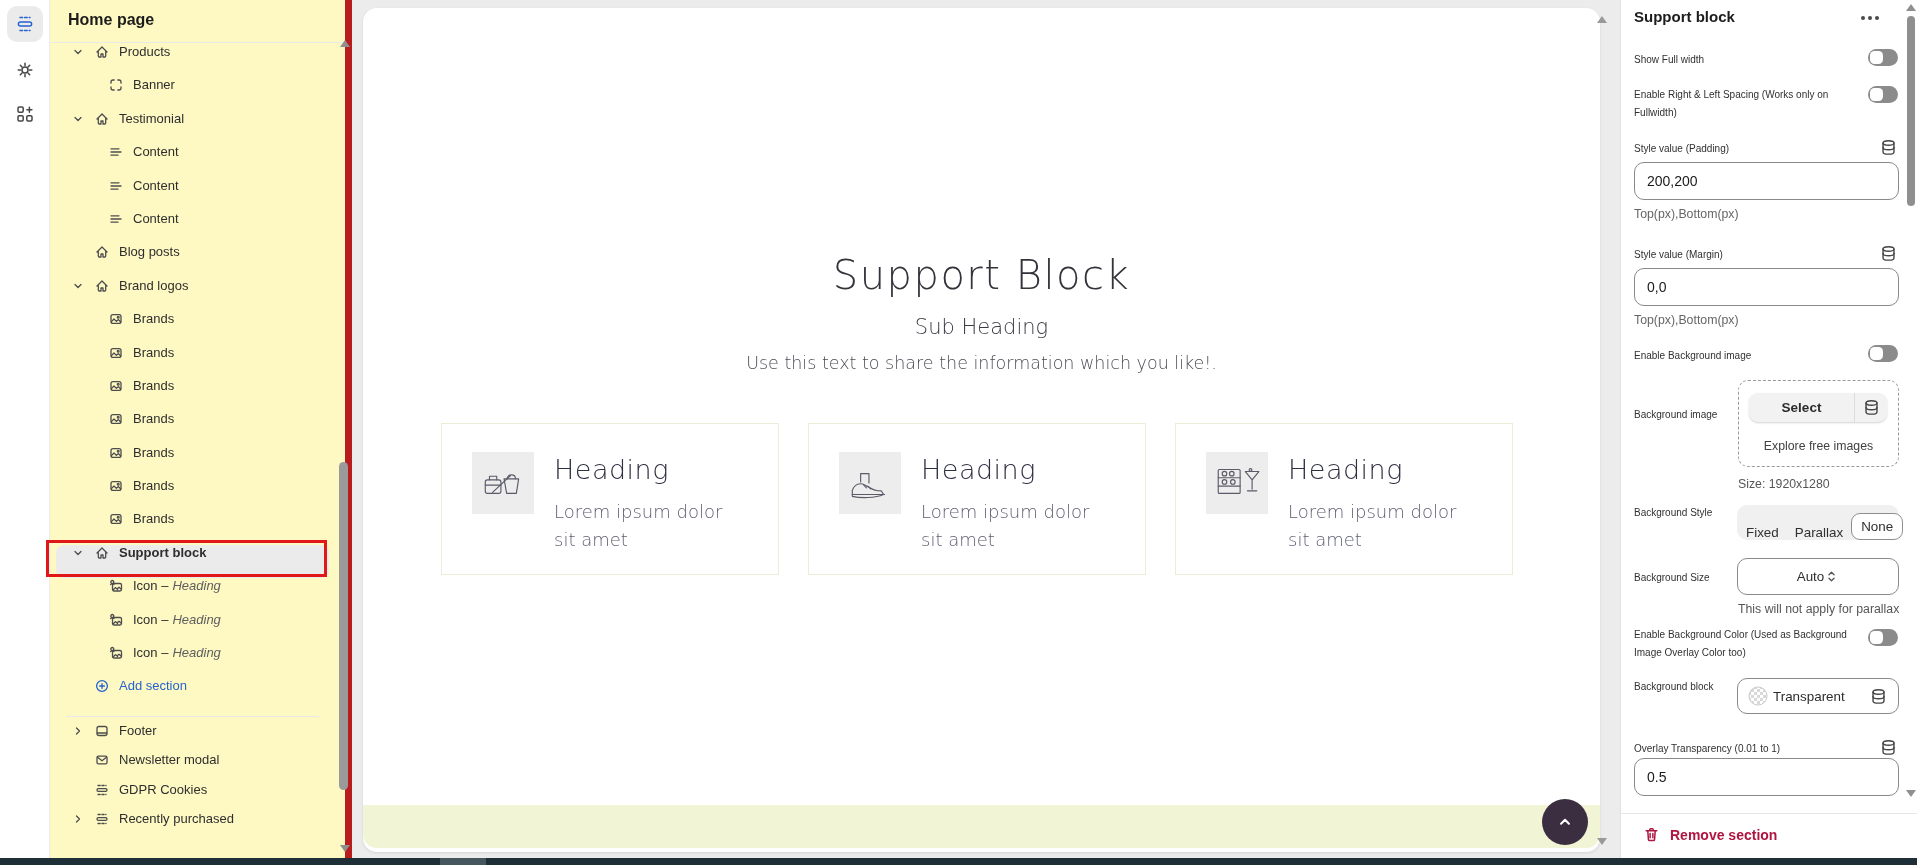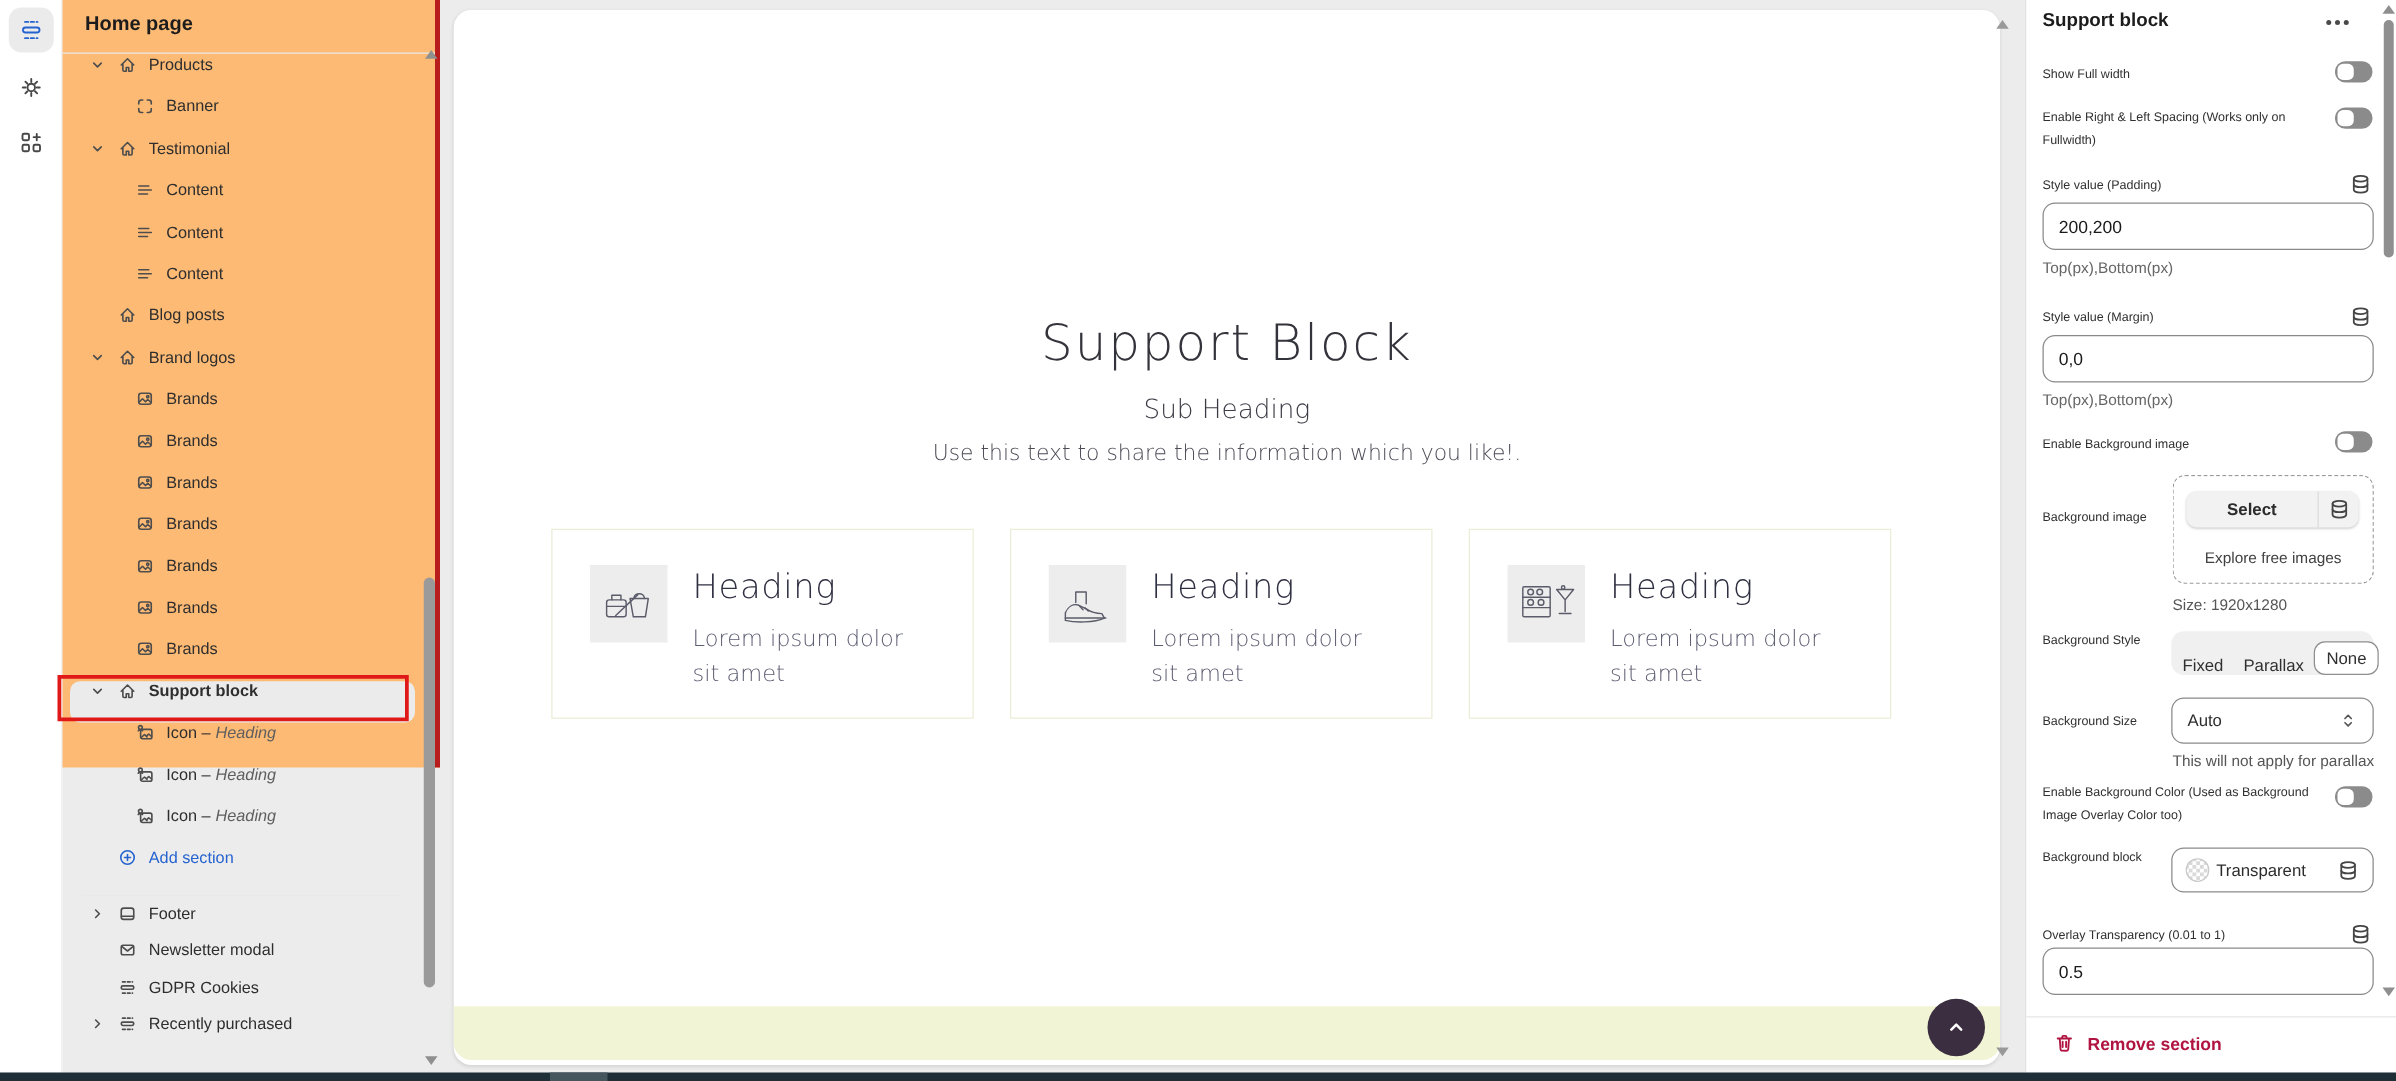--- a/index.html
+++ b/index.html
@@ -7,21 +7,21 @@
        font-family:"Liberation Sans",sans-serif;color:#2e2e2e;-webkit-font-smoothing:antialiased}
   svg{display:block}
 
   
   .rail{position:absolute;left:0;top:0;width:50px;height:858px;background:#fff;border-right:1px solid #ececec;box-sizing:border-box}
   .rail-btn{position:absolute;left:7px;width:36px;height:36px;border-radius:10px;display:flex;align-items:center;justify-content:center}
   .rail-btn.active{background:#ebebeb}
   .rail-btn svg{width:20px;height:20px;fill:none;stroke-width:1.5;stroke-linecap:round;stroke-linejoin:round}
 
   
-  .sidebar{position:absolute;left:50px;top:0;width:302px;height:614px;background:#fdba74;box-sizing:border-box;border-right:4px solid #b91c1c}
+  .sidebar{position:absolute;left:50px;top:0;width:302px;height:858px;background:#fef9c3;box-sizing:border-box;border-right:7px solid #b91c1c}
   .sb-title{position:absolute;left:18px;top:11px;font-size:16px;font-weight:700;color:#1c1c1c}
   .sb-div{position:absolute;left:0;top:42px;width:100%;border-top:1px solid #e9e9e9}
   .tree{position:absolute;left:6px;right:16px;top:44px}
   .trow{display:flex;height:33.4px;border-radius:8px;font-size:13px;color:#2e2e2e}
   .trow.g2{height:29.5px}
   .chev{width:16px;height:16px;margin-left:14px;flex:none}
   .ticon{width:16px;height:16px;margin-left:8px;flex:none}
   .trow.nochev .ticon{margin-left:38px}
   .trow.l1 .ticon{margin-left:52px}
   .chev svg,.ticon svg{width:16px;height:16px;fill:none;stroke:#4d4d4d;stroke-width:1.3;stroke-linecap:round;stroke-linejoin:round}
@@ -73,21 +73,21 @@
           font-family:"Liberation Sans",sans-serif;font-size:14px;color:#1a1a1a;padding:0 12px;background:#fff;outline:none}
   .dashbox{position:absolute;left:117px;top:380px;width:161px;height:87px;border:1.5px dashed #9a9a9a;border-radius:10px;box-sizing:border-box}
   .selbtn{position:absolute;left:10px;top:12px;width:138px;height:29px;background:#f2f2f2;border-radius:9px;display:flex;align-items:center;box-shadow:0 1px 2px rgba(0,0,0,.18)}
   .selbtn-label{flex:1;text-align:center;font-size:13.5px;font-weight:600;color:#2c2c2c}
   .selbtn-sep{width:1px;height:100%;background:#dcdcdc}
   .selbtn-db{width:32px;display:flex;align-items:center;justify-content:center}
   .explore{position:absolute;left:0;right:0;top:58px;text-align:center;font-size:12.3px;color:#424242}
   .seg{position:absolute;left:116px;top:505px;width:162px;height:35px;background:#f0f0f0;border-radius:10px;display:flex;align-items:flex-end;box-sizing:border-box;padding:0 1px;color:#303030}
   .seg span{padding:0 8px;font-size:13.4px}
   .seg .on{background:#fff;border:1.5px solid #8f8f8f;border-radius:9px;padding:5px 9px}
-  .selectbox{position:absolute;left:116px;top:558px;width:162px;height:37px;border:1.5px solid #8a8a8a;border-radius:10px;box-sizing:border-box;display:flex;align-items:center;justify-content:space-between;padding:0 12px 0 12px;background:#fff}
+  .selectbox{position:absolute;left:116px;top:558px;width:162px;height:37px;border:1.5px solid #8a8a8a;border-radius:10px;box-sizing:border-box;display:flex;align-items:center;justify-content:center;padding:0 12px 0 12px;background:#fff}
   .selectbox svg{width:15px;height:15px;fill:none;stroke:#555;stroke-width:1.4;stroke-linecap:round;stroke-linejoin:round}
   .colorpill{position:absolute;left:116px;top:678px;width:162px;height:36px;border:1.5px solid #8a8a8a;border-radius:10px;box-sizing:border-box;display:flex;align-items:center;gap:5px;padding:0 10px;background:#fff}
   .pill-label{flex:1;font-size:13.4px;color:#2c2c2c}
   .pdiv{position:absolute;left:0;top:813px;width:100%;border-top:1px solid #e6e6e6}
   .remove-row{position:absolute;left:22px;top:826px;display:flex;align-items:center;gap:10px;color:#b01440}
   .remove-row svg{width:17px;height:17px;fill:none;stroke:#b01440;stroke-width:1.4;stroke-linecap:round;stroke-linejoin:round}
   .remove-label{font-size:14px;font-weight:700}
   .pn-arrow-up{position:absolute;left:285px;top:4px;width:0;height:0;border-left:5px solid transparent;border-right:5px solid transparent;border-bottom:7px solid #8f8f8f}
   .pn-thumb{position:absolute;left:286px;top:16px;width:8px;height:190px;border-radius:4px;background:#8f8f8f}
   .pn-arrow-dn{position:absolute;left:285px;top:790px;width:0;height:0;border-left:5px solid transparent;border-right:5px solid transparent;border-top:7px solid #8f8f8f}

